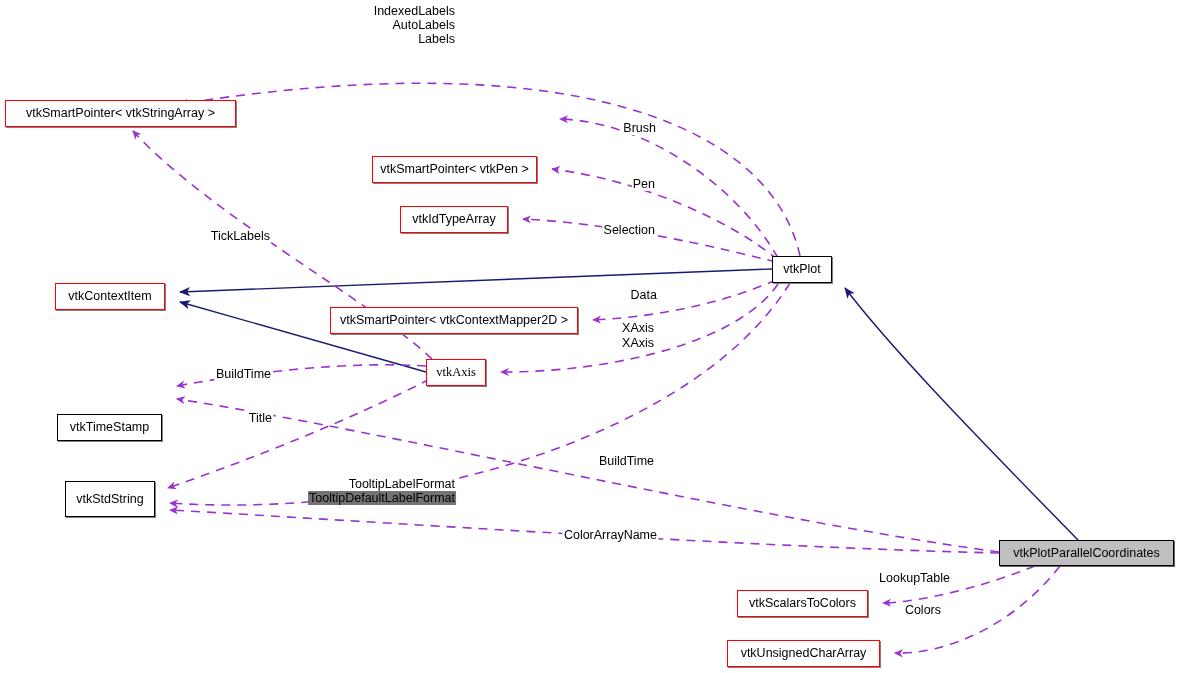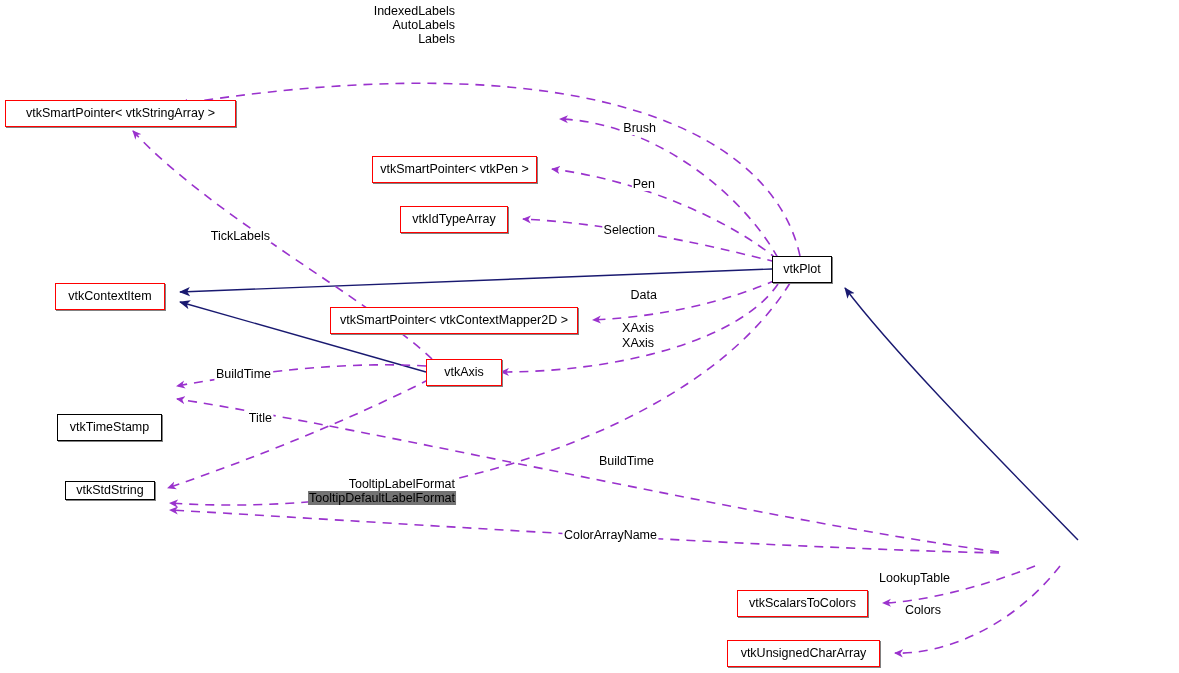--- a/index.html
+++ b/index.html
@@ -113,23 +113,24 @@
       <path d="M1060,566 C1010,630 940,655 895,653" marker-end="url(#arrow-purple)"></path>
     </g>
   </svg>
 
   <div class="node red" style="left: 5px; top: 100px; width: 231px; height: 27px; text-align: center;">vtkSmartPointer&lt; vtkStringArray &gt;</div>
   <div class="node red" style="left: 372px; top: 156px; width: 165px; height: 27px;">vtkSmartPointer&lt; vtkPen &gt;</div>
   <div class="node red" style="left: 400px; top: 206px; width: 108px; height: 27px;">vtkIdTypeArray</div>
   <div class="node black" style="left: 772px; top: 256px; width: 60px; height: 27px;">vtkPlot</div>
   <div class="node red" style="left: 55px; top: 283px; width: 110px; height: 27px;">vtkContextItem</div>
   <div class="node red" style="left: 330px; top: 307px; width: 248px; height: 27px;">vtkSmartPointer&lt; vtkContextMapper2D &gt;</div>
-  <div class="node red" style="left: 426px; top: 359px; width: 76px; height: 27px;">vtkAxis</div>
+  <div class="node red" style="left: 426px; top: 359px; width: 60px; height: 27px; font-family: Liberation Serif, serif;">vtkAxis</div>
   <div class="node black" style="left: 57px; top: 380px; width: 105px; height: 27px; margin-top: 34px;">vtkTimeStamp</div>
-  <div class="node black" style="left: 65px; top: 481px; width: 90px; height: 19px;">vtkStdString</div>
+  <div class="node black" style="left: 65px; top: 481px; width: 90px; height: 36px;">vtkStdString</div>
+  <div class="node current" style="left: 999px; top: 540px; width: 175px; height: 26px;">vtkPlotParallelCoordinates</div>
   <div class="node red" style="left: 737px; top: 590px; width: 131px; height: 27px;">vtkScalarsToColors</div>
   <div class="node red" style="left: 727px; top: 640px; width: 153px; height: 27px;">vtkUnsignedCharArray</div>
 
   <div class="edge-label" style="left: 0px; top: 4px; width: 0px; transform: translateX(456px); display: flex; justify-content: center; white-space: pre;"><span style="position: absolute; transform: translateX(-50%); background: rgb(255, 255, 255); padding: 0px 1px;">IndexedLabels</span></div>
   <div class="edge-label" style="left: 0px; top: 18px; width: 0px; transform: translateX(456px); display: flex; justify-content: center; white-space: pre;"><span style="position: absolute; transform: translateX(-50%); background: rgb(255, 255, 255); padding: 0px 1px;">AutoLabels</span></div>
   <div class="edge-label" style="left: 0px; top: 32px; width: 0px; transform: translateX(456px); display: flex; justify-content: center; white-space: pre;"><span style="position: absolute; transform: translateX(-50%); background: rgb(255, 255, 255); padding: 0px 1px;">Labels</span></div>
   <div class="edge-label" style="left: 0px; top: 121px; width: 0px; transform: translateX(657px); display: flex; justify-content: center; white-space: pre;"><span style="position: absolute; transform: translateX(-50%); background: rgb(255, 255, 255); padding: 0px 1px;">Brush</span></div>
   <div class="edge-label" style="left: 0px; top: 177px; width: 0px; transform: translateX(656px); display: flex; justify-content: center; white-space: pre;"><span style="position: absolute; transform: translateX(-50%); background: rgb(255, 255, 255); padding: 0px 1px;">Pen</span></div>
   <div class="edge-label" style="left: 0px; top: 223px; width: 0px; transform: translateX(656px); display: flex; justify-content: center; white-space: pre;"><span style="position: absolute; transform: translateX(-50%); background: rgb(255, 255, 255); padding: 0px 1px;">Selection</span></div>
   <div class="edge-label" style="left: 0px; top: 229px; width: 0px; transform: translateX(271px); display: flex; justify-content: center; white-space: pre;"><span style="position: absolute; transform: translateX(-50%); background: rgb(255, 255, 255); padding: 0px 1px;">TickLabels</span></div>

